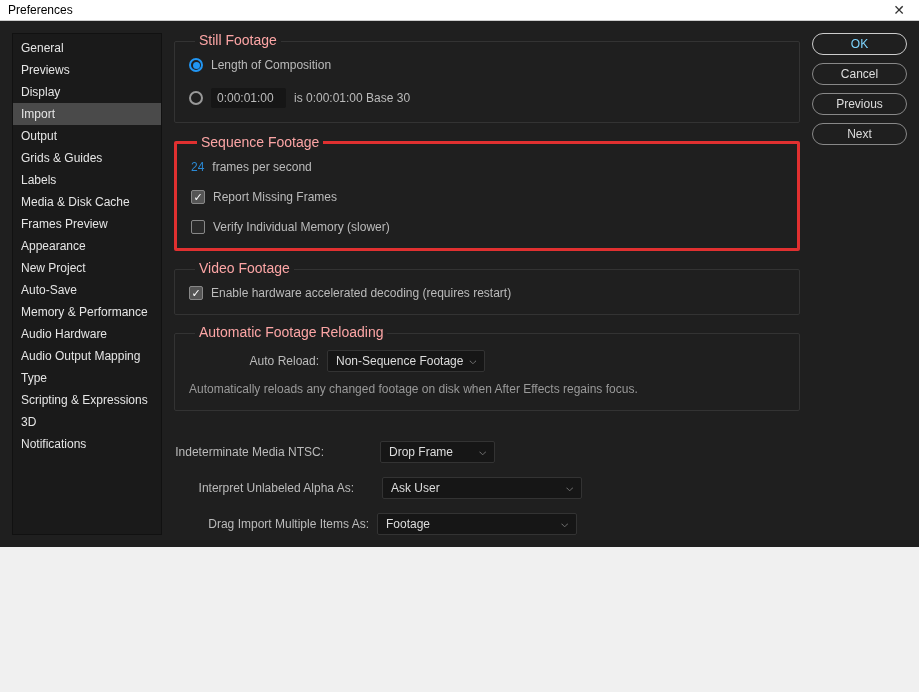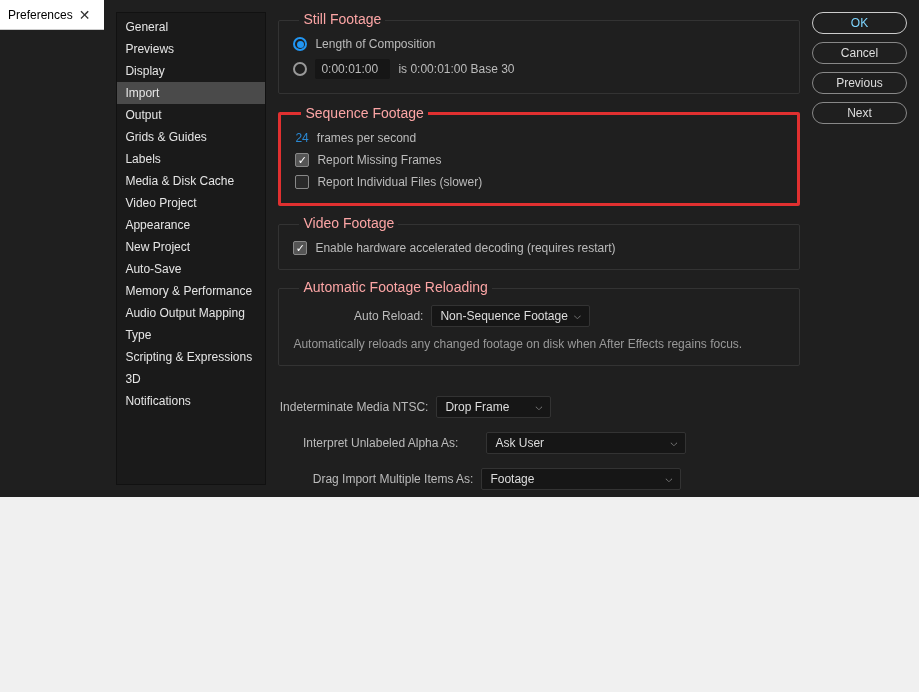--- a/index.html
+++ b/index.html
@@ -1,33 +1,33 @@
 <!DOCTYPE html>
 <html><head>
   <meta charset="utf-8">
   <style>
     * { box-sizing: border-box; margin: 0; padding: 0; font-family: "Segoe UI", Tahoma, sans-serif; }
     body { width: 919px; height: 692px; background: #f0f0f0; }
-    .dialog { width: 919px; height: 497px; background: #1f1f1f; display: flex; flex-direction: row; }
+    .dialog { width: 919px; height: 497px; background: #1f1f1f; display: flex; flex-direction: column; }
     .titlebar { height: 30px; background: #ffffff; display: flex; align-items: center; justify-content: space-between; padding: 0 8px; border-bottom: 1px solid #ccc; }
     .titlebar-title { font-size: 12px; color: #000; }
     .close-btn { font-size: 14px; color: #333; cursor: pointer; padding: 2px 6px; }
     .content { flex: 1; display: flex; padding: 12px; gap: 12px; background: #1f1f1f; }
 
     .sidebar { width: 150px; background: #1a1a1a; border: 1px solid #111; padding: 3px 0; }
     .sidebar-item { padding: 3px 8px; font-size: 12px; color: #e5e5e5; cursor: pointer; line-height: 16px; }
     .sidebar-item.active { background: #4a4a4a; }
 
     .main { flex: 1; display: flex; flex-direction: column; gap: 10px; }
 
     .fieldset { border: 1px solid #333; border-radius: 2px; padding: 12px 14px 14px 14px; position: relative; margin-top: 8px; }
     .fieldset-legend { font-size: 14px; color: #fca5a5; position: absolute; top: -10px; left: 20px; background: #1f1f1f; padding: 0 4px; }
     .highlight { border: 3px solid #e03030; border-radius: 2px; }
 
-    .row { display: flex; align-items: center; gap: 8px; margin-top: 8px; font-size: 12px; color: #bbb; }
+    .row { display: flex; align-items: center; gap: 8px; margin-top: 16px; font-size: 12px; color: #bbb; }
     .row:first-of-type { margin-top: 4px; }
 
     .radio { width: 14px; height: 14px; border: 2px solid #2196f3; border-radius: 50%; display: inline-flex; align-items: center; justify-content: center; cursor: pointer; flex-shrink: 0; }
     .radio.selected::after { content: ""; width: 7px; height: 7px; background: #2196f3; border-radius: 50%; }
     .radio.unselected { border-color: #999; }
 
     .checkbox { width: 14px; height: 14px; border: 1px solid #888; background: #2a2a2a; display: inline-flex; align-items: center; justify-content: center; cursor: pointer; flex-shrink: 0; font-size: 11px; color: #fff; border-radius: 2px; }
     .checkbox.checked { background: #555; }
 
     .text-input { background: #161616; border: none; padding: 3px 6px; font-size: 12px; color: #bbb; width: 75px; border-radius: 2px; }
@@ -59,25 +59,26 @@
 
     <div class="sidebar" id="sidebar">
         <div class="sidebar-item">General</div>
         <div class="sidebar-item">Previews</div>
         <div class="sidebar-item">Display</div>
         <div class="sidebar-item active">Import</div>
         <div class="sidebar-item">Output</div>
         <div class="sidebar-item">Grids &amp; Guides</div>
         <div class="sidebar-item">Labels</div>
         <div class="sidebar-item">Media &amp; Disk Cache</div>
-        <div class="sidebar-item">Video Project</div>
+        <div class="sidebar-item">Frames Preview</div>
         <div class="sidebar-item">Appearance</div>
         <div class="sidebar-item">New Project</div>
         <div class="sidebar-item">Auto-Save</div>
         <div class="sidebar-item">Memory &amp; Performance</div>
+        <div class="sidebar-item">Audio Hardware</div>
         <div class="sidebar-item">Audio Output Mapping</div>
         <div class="sidebar-item">Type</div>
         <div class="sidebar-item">Scripting &amp; Expressions</div>
         <div class="sidebar-item">3D</div>
         <div class="sidebar-item">Notifications</div>
       </div>
 
     <div class="main">
 
       <div class="fieldset">
@@ -98,21 +99,21 @@
         <div class="row">
           <span class="val-blue">24</span>
           <span>frames per second</span>
         </div>
         <div class="row">
           <span class="checkbox checked">✓</span>
           <span>Report Missing Frames</span>
         </div>
         <div class="row">
           <span class="checkbox"></span>
-          <span>Report Individual Files (slower)</span>
+          <span>Verify Individual Memory (slower)</span>
         </div>
       </div>
 
       <div class="fieldset">
         <span class="fieldset-legend">Video Footage</span>
         <div class="row">
           <span class="checkbox checked">✓</span>
           <span>Enable hardware accelerated decoding (requires restart)</span>
         </div>
       </div>
@@ -125,21 +126,21 @@
             <span>Non-Sequence Footage</span>
             <span class="chev">⌵</span>
           </span>
         </div>
         <div class="note">Automatically reloads any changed footage on disk when After Effects regains focus.</div>
       </div>
 
       <div style="margin-top:6px;">
         <div class="label-right">
           <span class="lbl" style="width:150px;">Indeterminate Media NTSC:</span>
-          <span class="select" style="min-width:115px;">
+          <span class="select" style="min-width:115px;margin-left:48px;">
             <span>Drop Frame</span>
             <span class="chev">⌵</span>
           </span>
         </div>
         <div class="label-right">
           <span class="lbl" style="width:180px;">Interpret Unlabeled Alpha As:</span>
           <span class="select" style="min-width:200px;margin-left:20px;">
             <span>Ask User</span>
             <span class="chev">⌵</span>
           </span>

